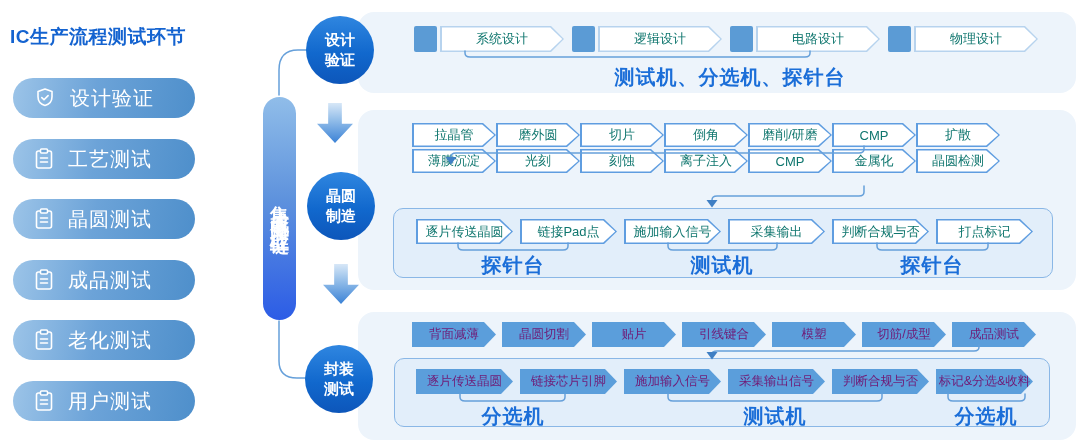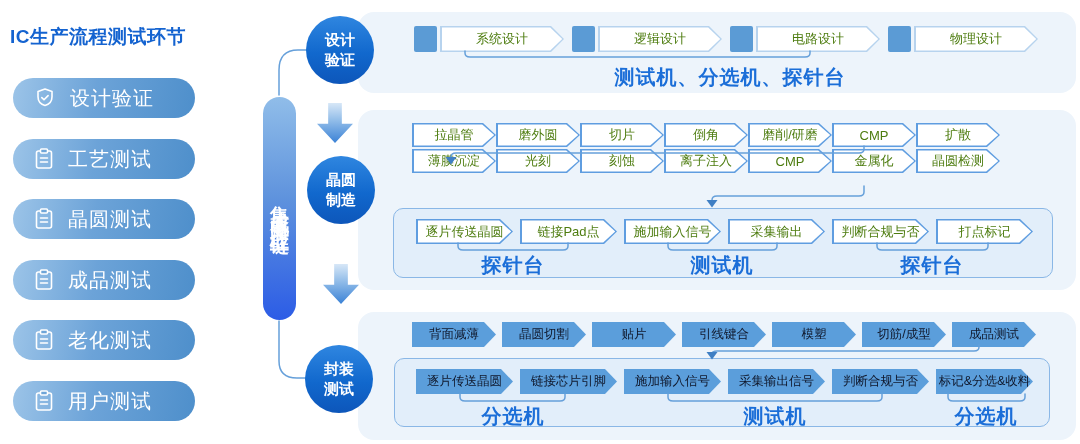--- a/index.html
+++ b/index.html
@@ -31,30 +31,30 @@
                 clip-path:polygon(31% 0,69% 0,69% 52%,100% 52%,50% 100%,0 52%,31% 52%); }
 
   
   .panel { position:absolute; left:358px; width:718px; background:#edf4fb; border-radius:16px; z-index:1; }
   .subpanel { position:absolute; background:#e2eefa; border:1.4px solid #8ab7e6; border-radius:10px; }
 
   .hrow { position:absolute; display:flex; }
 
   
   .arw { position:relative; display:flex; align-items:center; justify-content:center;
-         font-size:13px; color:#4d7c0f; }
+         font-size:13px; color:#0f766e; }
   .arw > span { position:relative; z-index:2; white-space:nowrap; }
   .arw::before { content:""; position:absolute; inset:0; background:var(--bd,#5f9de0);
                  clip-path:polygon(0 0,calc(100% - 13px) 0,100% 50%,calc(100% - 13px) 100%,0 100%); }
   .arw::after  { content:""; position:absolute; inset:1.4px 1.8px; background:#fff;
                  clip-path:polygon(0 0,calc(100% - 12px) 0,100% 50%,calc(100% - 12px) 100%,0 100%); }
 
   
   .arw-solid { position:relative; display:flex; align-items:center; justify-content:center;
-               background:#5b9edb; color:#0f172a; font-size:12.5px; white-space:nowrap;
+               background:#5b9edb; color:#701a75; font-size:12.5px; white-space:nowrap;
                clip-path:polygon(0 0,calc(100% - 12px) 0,100% 50%,calc(100% - 12px) 100%,0 100%); }
 
   
   .s1unit { display:flex; align-items:stretch; width:150px; height:26px; }
   .s1sq { width:23px; background:#5b9bd5; border-radius:2px; margin-right:3px; flex:0 0 auto; }
   .s1unit .arw { flex:1; --bd:#b7d3ee; font-size:13px; }
 
   .eq-label { position:absolute; transform:translateX(-50%); font-size:20px; font-weight:700;
               color:#1b6ed8; white-space:nowrap; z-index:6; letter-spacing:1px; }
 
@@ -286,21 +286,21 @@
   </svg>
 
   <div class="chain-pill">
       <span>集成电路产业链</span>
     </div>
 
   <div class="stage-circle" style="left:306px;top:16px">
       <span>设计验证</span>
     </div>
   <div class="flow-arrow" style="left:317px;top:103px"></div>
-  <div class="stage-circle" style="left:307px;top:156px">
+  <div class="stage-circle" style="left:307px;top:172px">
       <span>晶圆制造</span>
     </div>
   <div class="flow-arrow" style="left:323px;top:264px"></div>
   <div class="stage-circle" style="left:305px;top:345px">
       <span>封装测试</span>
     </div>
 
   <div class="eq-label" style="left:730px;top:64px">测试机、分选机、探针台</div>
   <div class="eq-label" style="left:513px;top:252px">探针台</div>
   <div class="eq-label" style="left:722px;top:252px">测试机</div>

